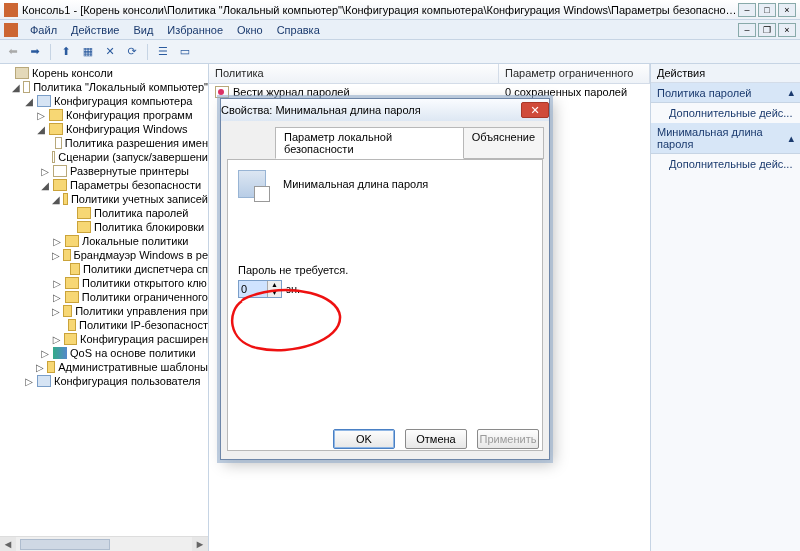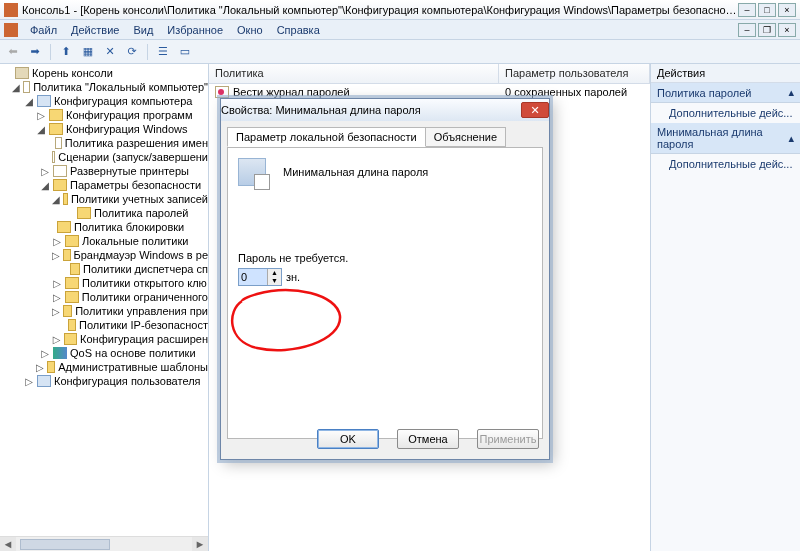--- a/index.html
+++ b/index.html
@@ -43,33 +43,33 @@
 .actions { width:150px; border-left:1px solid #c6d4e4; background:#f7f9fc; }
 .actions .hdr { background:#eef3f9; border-bottom:1px solid #d3dce8; padding:3px 6px; font-weight:400; }
 .actions .sect { background:#d7e6f7; padding:3px 6px; color:#1a3a6e; border-bottom:1px solid #c6d4e4; display:flex; align-items:center; justify-content:space-between; }
 .actions .item { padding:4px 6px 4px 18px; color:#1a3a6e; }
 .dialog { position:absolute; left:220px; top:98px; width:330px; height:362px; background:#f0f0f0; border:1px solid #6e86a8; box-shadow:0 0 0 3px rgba(150,175,205,0.6), 4px 4px 14px rgba(0,0,0,0.25); }
 .dialog .dtitle { height:22px; background:linear-gradient(#fafcff,#dde7f3); display:flex; align-items:center; padding:0 0; }
 .dialog .dtitle .t { flex:1; color:#000; }
 .dialog .close { width:28px; height:16px; background:#d04b3a; color:#fff; text-align:center; line-height:14px; border:1px solid #a83728; border-radius:2px; }
 .dialog .tabs { display:flex; padding:6px 6px 0 6px; background:#f0f0f0; }
 .dialog .tab { padding:3px 8px; border:1px solid #b8b8b8; background:#fff; margin-right:-1px; position:relative; }
-.dialog .tab.active { border-bottom:1px solid #fff; z-index:2; }
+.dialog .tab.active { border-bottom:1px solid #fff; z-index:2;margin-left:48px; }
 .dialog .tab.inactive { background:#f5f5f5; }
 .dialog .tabbody { margin:0 6px 6px 6px; background:#fff; border:1px solid #b8b8b8; height:292px; padding:10px; position:relative; }
 .dialog .policyicn { width:28px; height:28px; background:linear-gradient(#dce6f2,#b8cde6); border:1px solid #98b4d4; display:inline-block; vertical-align:middle; }
 .dialog .policyicn::after { content:""; position:absolute; width:14px; height:14px; background:#fff; border:1px solid #999; left:26px; top:26px; }
 .dialog .policylbl { display:inline-block; margin-left:14px; vertical-align:middle; }
 .dialog .body2 { margin-top:66px; }
 .dialog .field { display:flex; align-items:center; gap:4px; margin-top:4px; }
 .dialog .spinner { width:44px; height:18px; border:1px solid #7a9ec8; background:#fff; display:flex; }
 .dialog .spinner input { border:none; width:28px; background:#cfe3ff; padding:0 2px; outline:none; }
 .dialog .spinbtns { width:14px; display:flex; flex-direction:column; }
 .dialog .spinbtns div { flex:1; border-left:1px solid #aaa; background:#eee; font-size:7px; text-align:center; line-height:7px; }
-.dialog .buttons { position:absolute; right:10px; bottom:10px; display:flex; gap:18px; }
+.dialog .buttons { position:absolute; right:10px; bottom:10px; display:flex; gap:10px; }
 .dialog .btn { min-width:62px; height:20px; border:1px solid #8a8a8a; background:linear-gradient(#fdfdfd,#e7e7e7); text-align:center; line-height:18px; border-radius:2px; }
 .dialog .btn.default { border:1px solid #4a80c4; box-shadow:0 0 0 1px #8fb6e4 inset; }
 .dialog .btn.disabled { color:#9a9a9a; }
 .redcircle { position:absolute; left:222px; top:286px; width:130px; height:70px; pointer-events:none; }
 .redcircle svg { width:100%; height:100%; }
 </style>
 </head>
 <body>
 
 <div class="titlebar">
@@ -161,21 +161,21 @@
     <div class="node" style="padding-left:52px">
         <span class="exp">◢</span>
         <span class="icn folder"></span>
         <span class="lbl">Политики учетных записей</span>
       </div>
     <div class="node" style="padding-left:64px">
         <span class="exp"></span>
         <span class="icn folder"></span>
         <span class="lbl">Политика паролей</span>
       </div>
-    <div class="node" style="padding-left:44px">
+    <div class="node" style="padding-left:64px">
         <span class="exp"></span>
         <span class="icn folder"></span>
         <span class="lbl">Политика блокировки</span>
       </div>
     <div class="node" style="padding-left:52px">
         <span class="exp">▷</span>
         <span class="icn folder"></span>
         <span class="lbl">Локальные политики</span>
       </div>
     <div class="node" style="padding-left:52px">
@@ -231,21 +231,21 @@
     <div class="scrollbar">
       <div class="arr">◄</div>
       <div class="thumb"></div>
       <div class="arr r">►</div>
     </div>
   </div>
 
   <div class="listpane">
     <div class="listheader">
       <div class="lh1">Политика</div>
-      <div class="lh2">Параметр пользователя</div>
+      <div class="lh2">Параметр ограниченного</div>
     </div>
     <div class="listrow">
       <div class="c1">
           <span class="rowicn"></span>
           <span>Вести журнал паролей</span>
         </div>
       <div class="c2">0 сохраненных паролей</div>
     </div>
   </div>
 

